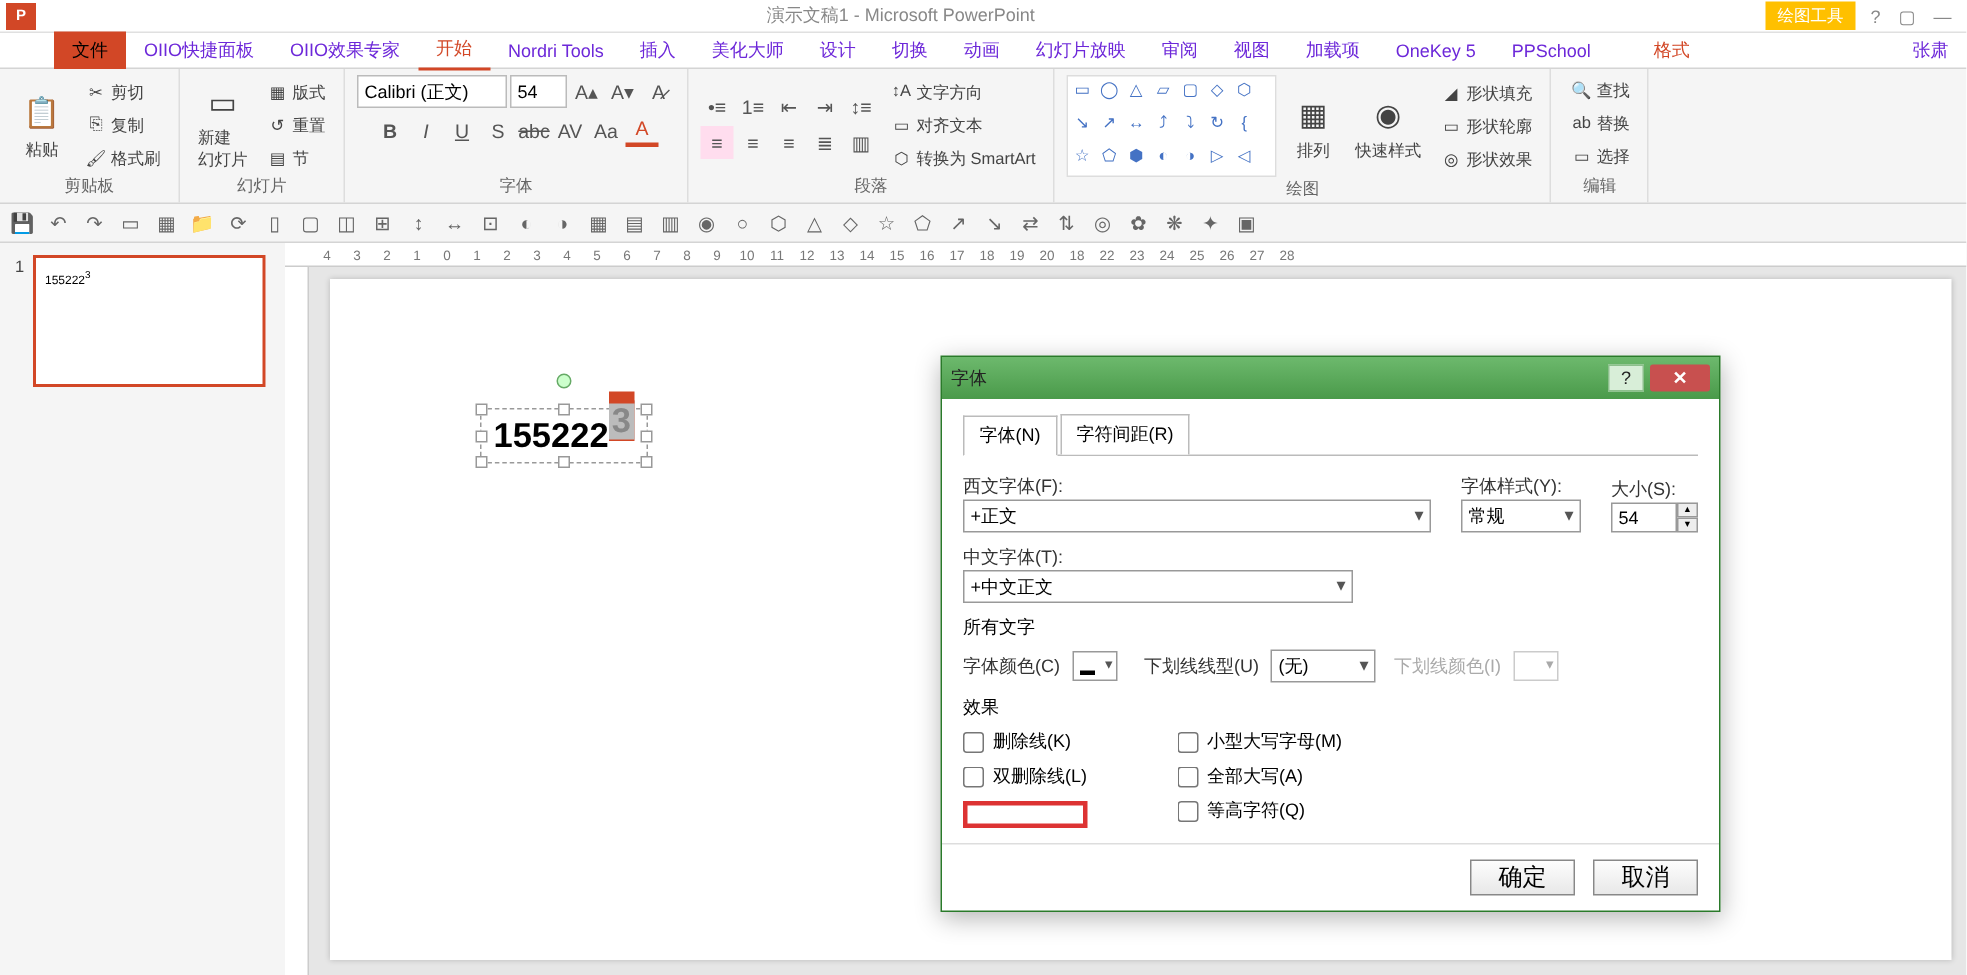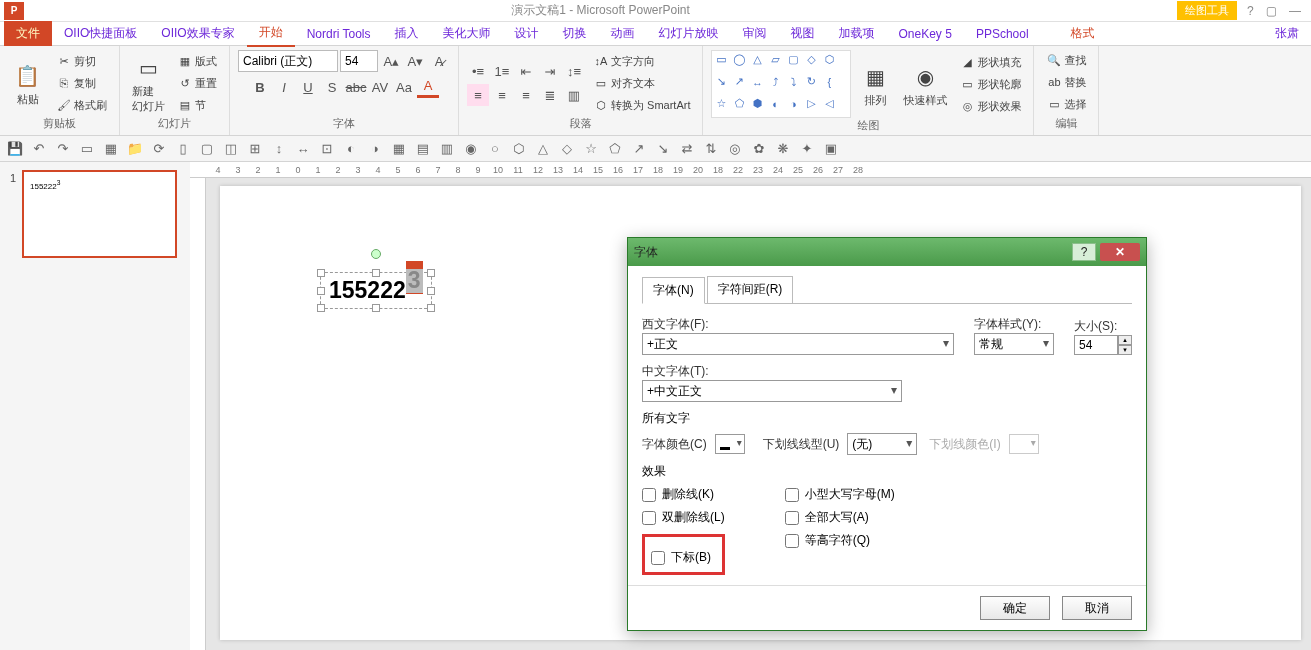--- a/index.html
+++ b/index.html
@@ -8,21 +8,21 @@
 
 .titlebar { height: 22px; background: #fff; display: flex; align-items: center; border-bottom: 1px solid #e0e0e0; }
 .titlebar .ppt-icon { width: 20px; height: 18px; background: #d24726; color: #fff; font-size: 10px; font-weight: bold; display: flex; align-items: center; justify-content: center; margin-left: 4px; }
 .titlebar .title { flex: 1; text-align: center; color: #888; font-size: 12px; }
 .titlebar .draw-tool { background: #ffc000; color: #fff; padding: 2px 8px; font-size: 11px; }
 .titlebar .win-btns { display: flex; gap: 12px; padding: 0 10px; color: #888; }
 
 
 .ribbon-tabs { height: 24px; background: #fff; display: flex; align-items: center; padding-left: 4px; border-bottom: 1px solid #d4d4d4; }
 .ribbon-tabs .tab { padding: 4px 12px; font-size: 12px; color: #6d28d9; cursor: pointer; }
-.ribbon-tabs .tab.file { background: #d24726; color: #fef9c3; }
+.ribbon-tabs .tab.file { background: #d24726; color: #000000; margin-left: 32px; }
 .ribbon-tabs .tab.active { color: #d24726; border-bottom: 2px solid #d24726; }
 .ribbon-tabs .tab.fmt { color: #d24726; }
 
 
 .ribbon { height: 90px; background: #f5f5f5; border-bottom: 1px solid #d4d4d4; display: flex; }
 .group { border-right: 1px solid #ddd; padding: 4px 8px; display: flex; flex-direction: column; justify-content: space-between; }
 .group-label { text-align: center; font-size: 11px; color: #666; }
 .group-body { flex: 1; display: flex; align-items: center; gap: 4px; }
 .big-btn { display: flex; flex-direction: column; align-items: center; padding: 2px 4px; font-size: 11px; color: #444; }
 .big-btn .ico { width: 32px; height: 32px; display: flex; align-items: center; justify-content: center; font-size: 20px; }
@@ -93,21 +93,21 @@
 .cb { display: flex; align-items: center; gap: 6px; font-size: 12px; }
 .cb input { width: 14px; height: 14px; }
 
 .hl-box { border: 3px solid #d33; padding: 6px; margin-top: 2px; }
 
 .offset-field { width: 50px; height: 20px; border: 1px solid #999; padding: 2px 14px 2px 4px; font-size: 12px; position: relative; background: #fff; }
 .offset-spin { display:inline-flex; flex-direction:column; margin-left:-2px; }
 .offset-spin span { width:14px; height: 10px; border:1px solid #999; background:#eee; font-size:7px; line-height:8px; text-align:center; }
 
 .dlg-footer { display: flex; justify-content: flex-end; gap: 12px; padding: 10px 14px; border-top: 1px solid #ddd; }
-.dlg-btn { width: 70px; height: 24px; border: 1px solid #888; background: linear-gradient(#fdfdfd,#e8e8e8); font-size: 12px; display: flex; align-items: center; justify-content: center; }
+.dlg-btn { width: 70px; height: 24px; border: 1px solid #888; background: linear-gradient(#fdfdfd,#e8e8e8); font-size: 16px; display: flex; align-items: center; justify-content: center; }
 
 .ruler-ticks { position: absolute; left: 18px; right: 0; top: 0; bottom: 0; display: flex; align-items: center; font-size: 9px; color: #777; }
 .rt { width: 40px; text-align: center; white-space: nowrap; }
 .color-swatch { width:30px; height:20px; border:1px solid #999; background:#fff; position:relative; }
 .color-swatch::after{content:'▾'; position:absolute; right:2px; top:2px; font-size:10px; color:#555;}
 .color-swatch .bar{position:absolute; left:4px; right:14px; bottom:3px; height:3px; background:#000;}
 
 .underline-combo { width:70px; }
 .disabled { color: #aaa; }
 </style>
@@ -491,24 +491,20 @@
         <div class="efcol">
           <label class="cb">
               <input type="checkbox" style="">
               <span>删除线(K)</span>
             </label>
           <label class="cb">
               <input type="checkbox" style="">
               <span>双删除线(L)</span>
             </label>
           <div class="hl-box">
-            <label class="cb" style="margin-top:6px;">
-                <input type="checkbox" style="">
-                <span>下标(B)</span>
-              </label>
           </div>
         </div>
         <div class="efcol">
           <label class="cb">
               <input type="checkbox" style="">
               <span>小型大写字母(M)</span>
             </label>
           <label class="cb">
               <input type="checkbox" style="">
               <span>全部大写(A)</span>

